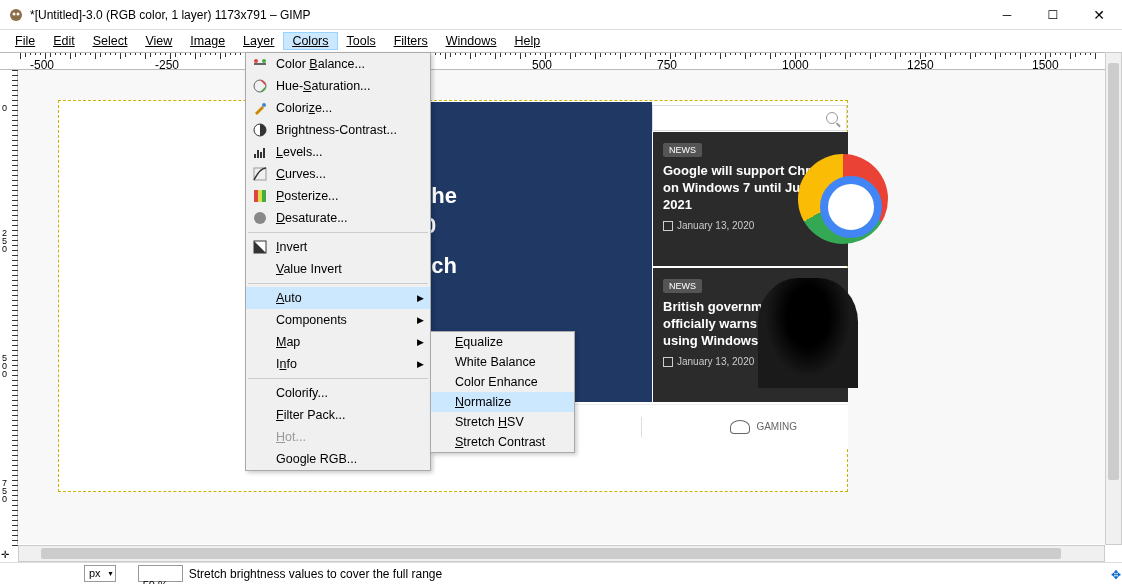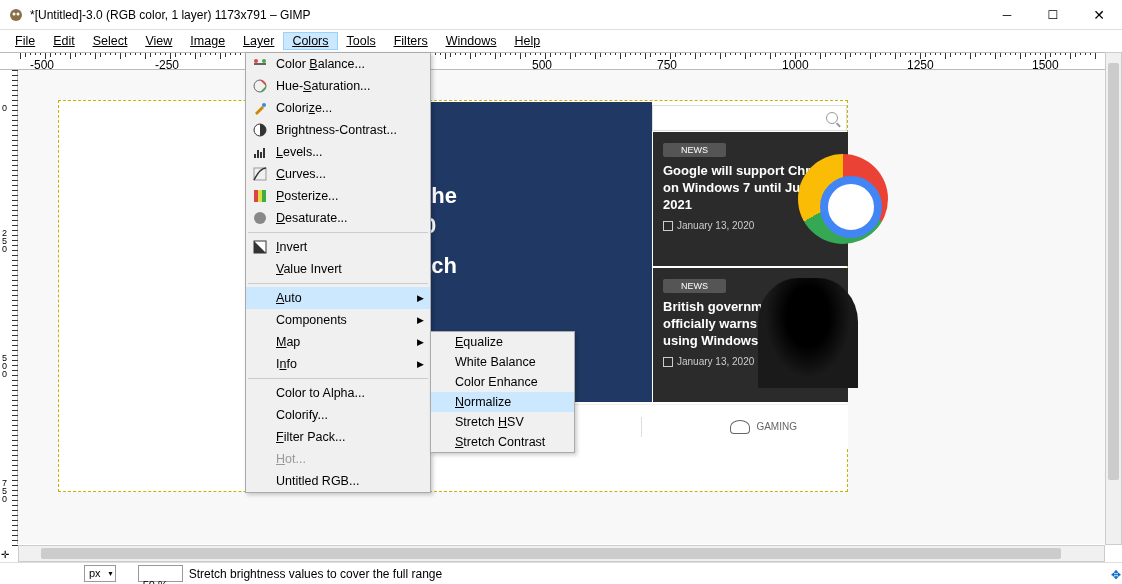--- a/index.html
+++ b/index.html
@@ -30,21 +30,21 @@
 
 .canvas-area { position: absolute; top: 70px; left: 18px; right: 17px; bottom: 40px; background: #f8f8f8; overflow: hidden; }
 .canvas-selection { position: absolute; top: 30px; left: 40px; width: 790px; height: 392px; border: 1.5px dashed #c8b400; background: #fff; }
 .content-left { position: absolute; top: 32px; left: 394px; width: 240px; height: 300px; background: #1f3864; color: #fff; }
 .content-left .big { position: absolute; left: 12px; font-size: 22px; font-weight: 600; line-height: 1.3; }
 .content-left .w10 { position: absolute; bottom: 10px; left: 30px; font-size: 48px; color: rgba(255,255,255,0.25); font-weight: 300; }
 
 .card { position: absolute; left: 635px; width: 195px; background: #2b2b2b; color: #fff; padding: 10px; font-size: 12px; }
 .card1 { top: 62px; height: 134px; }
 .card2 { top: 198px; height: 134px; }
-.card .badge { display: inline-block; background: #555; padding: 2px 18px; font-size: 9px; border-radius: 2px; margin-bottom: 6px; }
+.card .badge { display: inline-block; background: #555; padding: 2px 6px; font-size: 9px; border-radius: 2px; margin-bottom: 6px; }
 .card .title { font-weight: 600; font-size: 13px; line-height: 1.3; }
 .card .date { font-size: 10px; margin-top: 6px; color: #ccc; }
 .calendar-ico { display:inline-block; width:10px; height:10px; border:1px solid #ccc; margin-right:4px; vertical-align:middle;}
 .chrome { position:absolute; right:-40px; top:50%; transform:translateY(-50%); width:90px; height:90px; border-radius:50%; background: conic-gradient(#ea4335 0 120deg, #34a853 120deg 240deg, #fbbc05 240deg 360deg);}
 .chrome::after{content:"";position:absolute;top:22px;left:22px;width:46px;height:46px;border-radius:50%;background:#fff;border:8px solid #4285f4;}
 .hood { position:absolute; right:-10px; top:10px; width:100px; height:110px; background: radial-gradient(ellipse at 50% 35%, #000 30%, #1a1a1a 60%); border-radius:40% 40% 0 0;}
 
 .search-box { position: absolute; top: 35px; left: 634px; width: 195px; height: 26px; background: #fff; border: 1px solid #ddd; display:flex; align-items:center; justify-content:flex-end; padding-right:8px;}
 .search-ico { width:12px; height:12px; border:1.5px solid #999; border-radius:50%; position:relative;}
 .search-ico::after{content:"";position:absolute;width:5px;height:1.5px;background:#999;bottom:-2px;right:-4px;transform:rotate(45deg);}
@@ -594,37 +594,33 @@
       <span class="arrow">▶</span>
     </div>
     <div class="dd-item">
       <span class="dd-ico"></span>
       <span>I<span class="u">n</span>fo</span>
       <span class="arrow">▶</span>
     </div>
     <div class="dd-sep"></div>
     <div class="dd-item">
       <span class="dd-ico"></span>
-      <span>Color to Alpha...</span>
-    </div>
-    <div class="dd-item">
-      <span class="dd-ico"></span>
       <span>Colorify...</span>
     </div>
     <div class="dd-item">
       <span class="dd-ico"></span>
       <span><span class="u">F</span>ilter Pack...</span>
     </div>
     <div class="dd-item disabled">
       <span class="dd-ico"></span>
       <span><span class="u">H</span>ot...</span>
     </div>
     <div class="dd-item">
       <span class="dd-ico"></span>
-      <span>Untitled RGB...</span>
+      <span>Google RGB...</span>
     </div>
   </div>
 <div class="submenu" id="submenu">
     <div class="sm-item"><span class="u">E</span>qualize</div>
     <div class="sm-item">White Balance</div>
     <div class="sm-item">Color Enhance</div>
     <div class="sm-item hl"><span class="u">N</span>ormalize</div>
     <div class="sm-item">Stretch <span class="u">H</span>SV</div>
     <div class="sm-item"><span class="u">S</span>tretch Contrast</div>
   </div>

